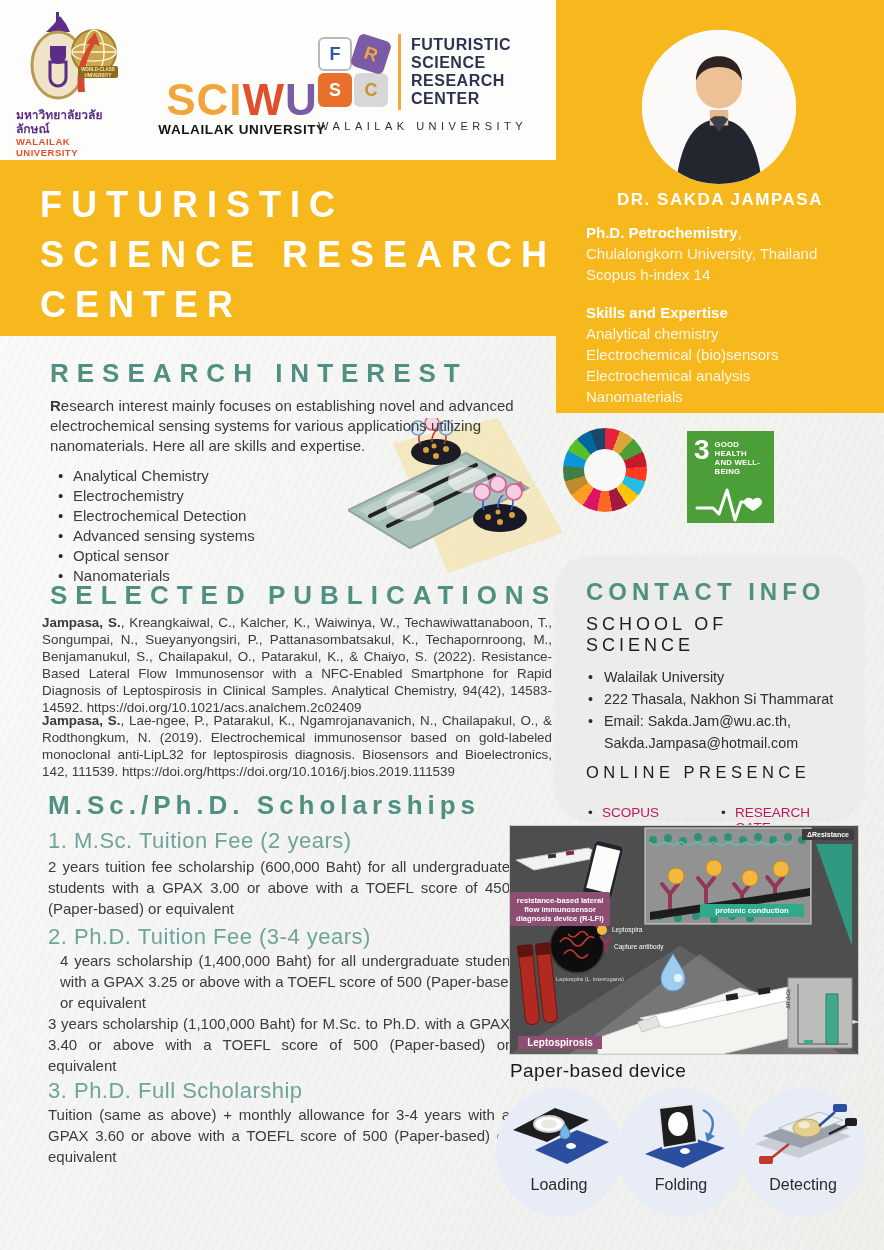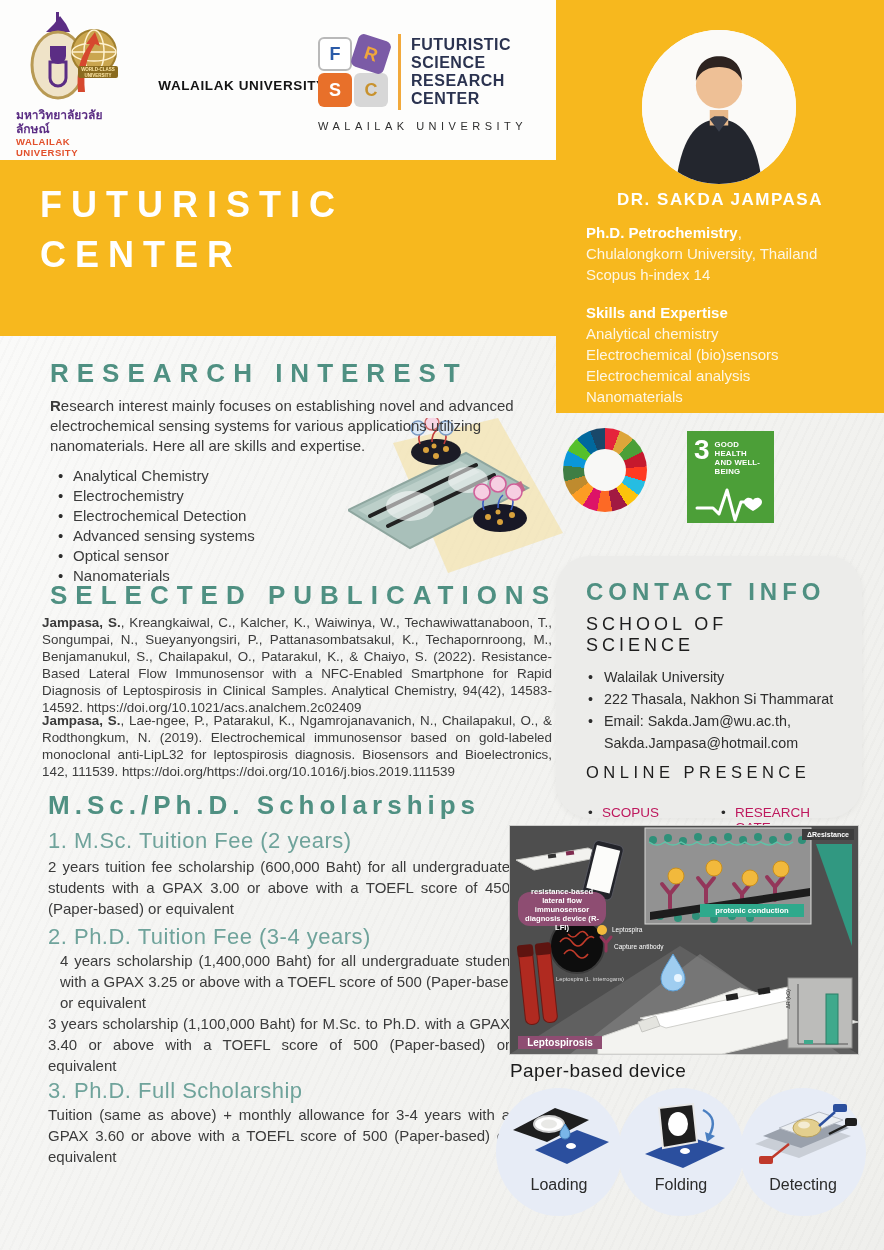--- a/index.html
+++ b/index.html
@@ -121,20 +121,23 @@
       <path d="M62 82 C60 60 64 48 74 34 L70 34 L79 22 L84 36 L79 34 C70 48 67 62 69 82 Z" fill="#D6482E"></path>
       <rect x="62" y="56" width="40" height="12" rx="2" fill="#8a6b1f"></rect>
       <text x="82" y="61" font-size="4.5" fill="#ffe9a8" text-anchor="middle" font-weight="bold">WORLD-CLASS</text>
       <text x="82" y="66.5" font-size="4.5" fill="#ffe9a8" text-anchor="middle" font-weight="bold">UNIVERSITY</text>
     </svg>
     <div class="crest-thai">มหาวิทยาลัยวลัยลักษณ์</div>
     <div class="crest-eng">WALAILAK UNIVERSITY</div>
   </div>
 
   <div class="abs" style="left:142px; top:78px; width:200px; text-align:center;">
+    <div class="sciwu-letters">
+      <span style="color:#EFA63C">S</span><span style="color:#EFA63C">C</span><span style="color:#EFA63C">I</span><span style="color:#E2502B">W</span><span style="color:#7B5BA6">U</span>
+    </div>
     <div class="sciwu-sub">WALAILAK UNIVERSITY</div>
   </div>
 
   <div class="abs" style="left:318px; top:34px;">
     <div style="display:flex; gap:10px; align-items:center;">
       <div class="puzzle">
         <div class="pz" style="background:#fff; border:2px solid #b9b9b9; color:#2B5BA8;">F</div>
         <div class="pz" style="background:#7B5BA6; color:#EFA63C; transform:rotate(18deg);">R</div>
         <div class="pz" style="background:#E8702A; color:#fff;">S</div>
         <div class="pz" style="background:#d7d7d7; color:#C8922E;">C</div>
@@ -145,20 +148,21 @@
         <div>SCIENCE</div>
         <div>RESEARCH</div>
         <div>CENTER</div>
       </div>
     </div>
     <div class="fsrc-sub" style="margin-top:10px; text-align:center;">WALAILAK UNIVERSITY</div>
   </div>
 
   <div class="abs banner-title">
     <div>FUTURISTIC</div>
+    <div>SCIENCE RESEARCH</div>
     <div>CENTER</div>
   </div>
 
   <div class="abs avatar-wrap">
     <svg width="154" height="154" viewBox="0 0 100 100">
       <rect width="100" height="100" fill="#fbfaf8"></rect>
       <path d="M22 100 C26 66 38 58 50 58 C62 58 74 66 78 100 Z" fill="#23262e"></path>
       <path d="M44 52 h12 v10 h-12 Z" fill="#e8b88a"></path>
       <circle cx="50" cy="36" r="15" fill="#eec096"></circle>
       <path d="M35 33 C35 22 42 17 50 17 C58 17 65 22 65 33 C62 26 56 24 50 24 C44 24 38 26 35 33 Z" fill="#2d2320"></path>
@@ -368,21 +372,21 @@
 
       <path d="M163 128 C170 140 175 146 175 153 a12 12 0 1 1 -24 0 c0,-7 5,-13 12,-25 Z" fill="#9fcdf0" stroke="#5b9dd4"></path>
       <circle cx="168" cy="152" r="4" fill="#e8f5ff"></circle>
 
       <rect x="278" y="152" width="64" height="70" fill="#bcbcba" stroke="#8c8c8a"></rect>
       <line x1="288" y1="158" x2="288" y2="218" stroke="#555" stroke-width="1"></line>
       <line x1="288" y1="218" x2="338" y2="218" stroke="#555" stroke-width="1"></line>
       <rect x="294" y="214" width="9" height="4" fill="#3FA98C"></rect>
       <rect x="316" y="168" width="12" height="50" fill="#3FA98C" stroke="#2c7f67"></rect>
     </svg>
-    <div class="fig-label purple-tag" style="left:8px; top:66px; width:88px; height:34px; font-size:7.6px; line-height:9px; border-radius:12px; padding:2px;">resistance-based lateral flow immunosensor diagnosis device (R-LFI)</div>
+    <div class="fig-label purple-tag" style="left:0; top:66px; width:100px; height:34px; font-size:7.6px; line-height:9px; border-radius:2px; padding:2px;">resistance-based lateral flow immunosensor diagnosis device (R-LFI)</div>
     <div class="fig-label" style="right:4px; top:3px; background:#3d3d3d; font-size:7px; padding:2px 5px;">ΔResistance</div>
     <div class="fig-label" style="left:190px; top:78px; width:104px; height:13px; background:#2FA98C; font-size:7.6px; text-align:center; line-height:13px;">protonic conduction</div>
     <div class="fig-label" style="left:102px; top:100px; font-size:6.5px; font-weight:400;">Leptospira</div>
     <div class="fig-label" style="left:104px; top:117px; font-size:6.5px; font-weight:400;">Capture antibody</div>
     <div class="fig-label" style="left:40px; top:150px; width:80px; font-size:5.8px; font-weight:400; text-align:center; color:#ddd;">Leptospira (L. interrogans)</div>
     <div class="fig-label purple-tag" style="left:8px; top:210px; width:84px; height:13px; font-size:10px;">Leptospirosis</div>
     <div class="fig-label" style="left:268px; top:170px; font-size:5.5px; font-weight:400; color:#333; transform:rotate(-90deg);">ΔR (kΩ)</div>
   </div>
 
   <div class="abs fig-caption">Paper-based device</div>

